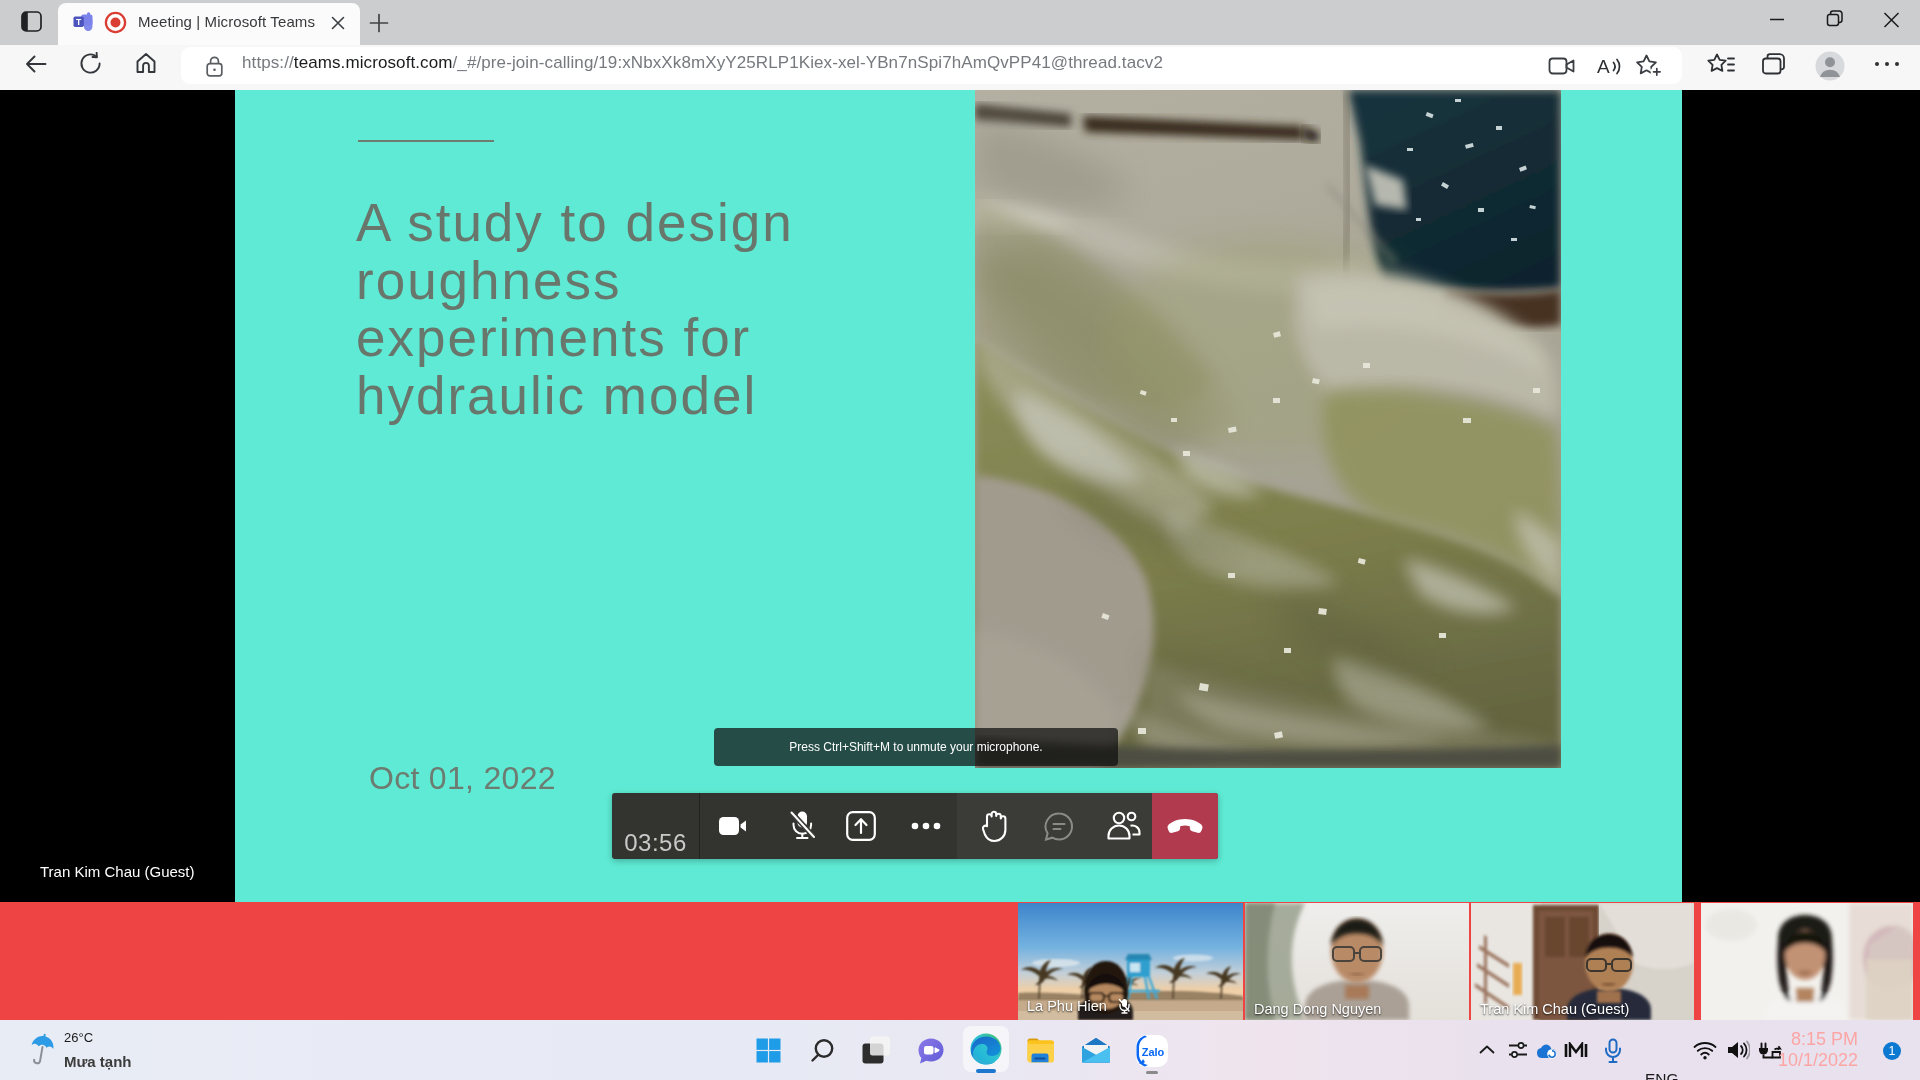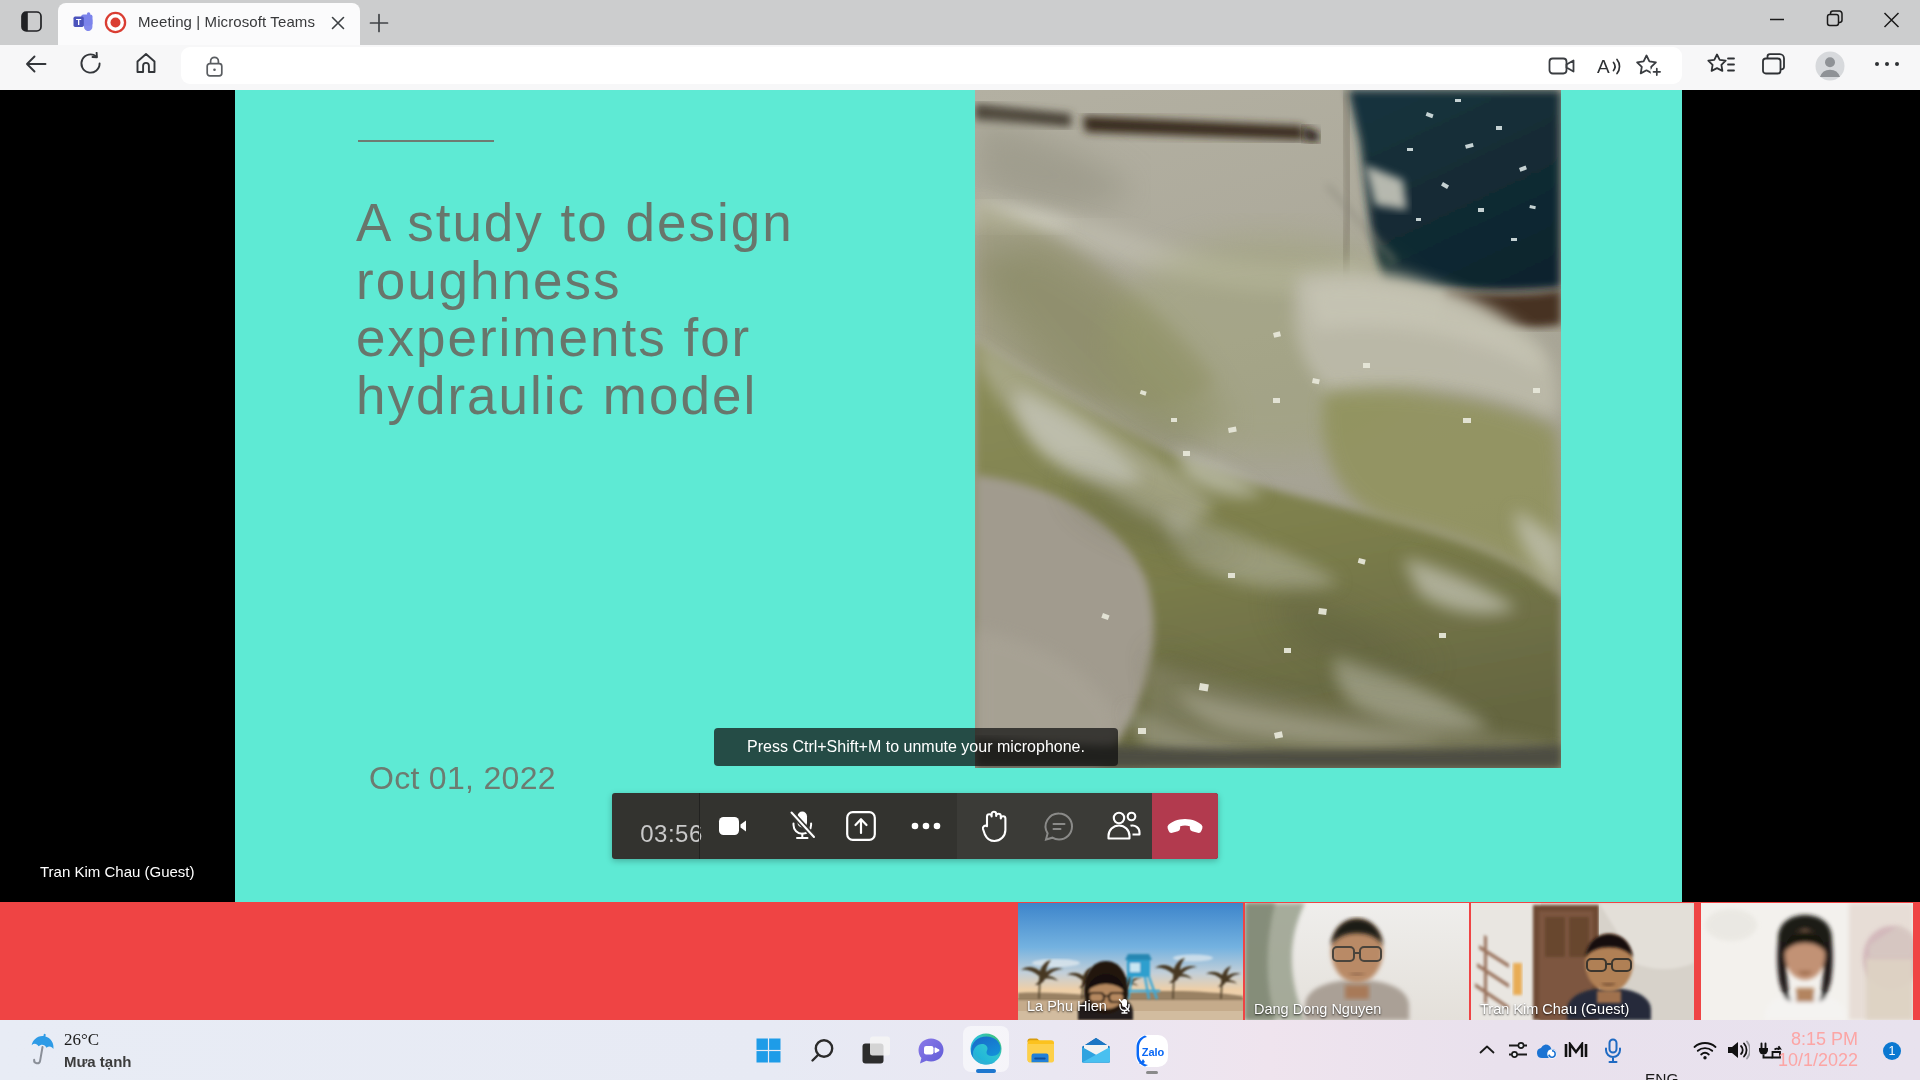--- a/index.html
+++ b/index.html
@@ -22,38 +22,38 @@
   #slide { position:absolute; left:235px; top:0px; width:1447px; height:812px; background:#5eead4; }
   #slideline { position:absolute; left:123px; top:50px; width:136px; height:2px; background:#6e7c72; }
   #title { position:absolute; left:121px; top:104px; font-size:53px; line-height:57.5px; color:#68766c; letter-spacing:2px; }
   #presenter { position:absolute; left:134px; top:613px; font-size:24.5px; letter-spacing:-0.2px; color:#6d7b71; }
   #slidedate { position:absolute; left:134px; top:670px; font-size:32px; letter-spacing:0.3px; color:#6d7b71; }
 
   #video { position:absolute; left:975px; top:0px; width:586px; height:678px; overflow:hidden; }
 
   #stagelabel { position:absolute; left:40px; top:773px; font-size:15px; color:#ffffff; }
 
-  #tooltip { position:absolute; left:714px; top:638px; width:404px; height:38px; background:rgba(15,15,15,0.72); border-radius:4px; color:#fff; font-size:16px; line-height:38px; text-align:center; }
+  #tooltip { position:absolute; left:714px; top:638px; width:404px; height:38px; background:rgba(15,15,15,0.72); border-radius:4px; color:#fff; font-size:12px; line-height:38px; text-align:center; }
 
   
   #ctrlbar { position:absolute; left:612px; top:703px; width:606px; height:66px; border-radius:3px; box-shadow:0 2px 6px rgba(0,0,0,0.25); overflow:hidden; background:#33332f; }
   #ctrl-right { position:absolute; left:345px; top:0; width:195px; height:66px; background:#3b3b37; }
   #ctrl-red { position:absolute; left:540px; top:0; width:66px; height:66px; background:#b23a4e; }
-  #timer { position:absolute; left:0px; top:8px; width:87px; height:48px; line-height:66px; text-align:center; color:#c9c9c9; font-size:24px; letter-spacing:0.5px;margin-left:16px; }
+  #timer { position:absolute; left:0px; top:17px; width:87px; height:48px; line-height:66px; text-align:center; color:#c9c9c9; font-size:24px; letter-spacing:0.5px; }
   #tdivider { position:absolute; left:87px; top:0; width:1px; height:66px; background:#222220; }
 
   
   #botstrip { position:absolute; left:0; top:902px; width:1920px; height:118px; background:#ef4444; }
   .thumb { position:absolute; top:1px; height:117px; overflow:hidden; }
   .thlabel { position:absolute; left:9px; bottom:3px; color:#fff; font-size:14.5px; text-shadow:0 1px 2px rgba(0,0,0,0.8); white-space:nowrap; }
 
   
   #taskbar { position:absolute; left:0; top:1020px; width:1920px; height:60px;
      background:linear-gradient(90deg,#e8ecf5 0%,#e7eaf4 40%,#eae7f2 55%,#efe4ee 66%,#e9e1ed 78%,#e8e2ee 100%); }
-  #weather26 { position:absolute; left:64px; top:1030px; font-size:17px; color:#1b1b1b;font-family:Liberation Serif, serif; }
+  #weather26 { position:absolute; left:64px; top:1030px; font-size:13px; color:#1b1b1b; }
   #weathert { position:absolute; left:64px; top:1053px; font-size:15px; color:#3c3c3c;font-weight:bold; }
   #clock { position:absolute; right:62px; top:1029px; text-align:right; font-size:18px; color:#fca5a5; line-height:21px; }
   #badge1 { position:absolute; left:1883px; top:1042px; width:18px; height:18px; border-radius:50%; background:#0b78d1; color:#fff; font-size:12.5px; text-align:center; line-height:18px; }
   #eng { position:absolute; left:1645px; top:1042px; font-size:15.5px; color:#1a1a1a;margin-top:28px; }
 </style>
 </head>
 <body>
 <div id="page">
 
   <div id="tabbar"></div>
@@ -98,20 +98,21 @@
   </svg>
   <svg class="abs" style="left:134px;top:51px" width="24" height="24" viewBox="0 0 24 24">
     <path d="M3.5 10.5 L12 3 L20.5 10.5 V21 h-5.6 v-6.2 a2.9 2.9 0 0 0-5.8 0 V21 H3.5 z" fill="none" stroke="#33363a" stroke-width="1.9" stroke-linejoin="round"></path>
   </svg>
   <div id="urlpill"></div>
   <svg class="abs" style="left:205px;top:55px" width="19" height="23" viewBox="0 0 19 23">
     <rect x="2.2" y="8.6" width="14.6" height="12.2" rx="2.6" fill="none" stroke="#5a5d61" stroke-width="1.7"></rect>
     <path d="M5.6 8.6 V6.2 a3.9 3.9 0 0 1 7.8 0 v2.4" fill="none" stroke="#5a5d61" stroke-width="1.7"></path>
     <circle cx="9.5" cy="14.7" r="1.3" fill="#5a5d61"></circle>
   </svg>
+  <div id="urltext">https://<b>teams.microsoft.com</b>/_#/pre-join-calling/19:xNbxXk8mXyY25RLP1Kiex-xel-YBn7nSpi7hAmQvPP41@thread.tacv2</div>
 
   <svg class="abs" style="left:1548px;top:55px" width="28" height="22" viewBox="0 0 28 22">
     <rect x="1.5" y="3.5" width="17" height="15" rx="3.2" fill="none" stroke="#3a3d41" stroke-width="1.8"></rect>
     <path d="M18.5 9.5 L25.5 5.5 V16.5 L18.5 12.5 z" fill="none" stroke="#3a3d41" stroke-width="1.8" stroke-linejoin="round"></path>
   </svg>
   <svg class="abs" style="left:1597px;top:54px" width="28" height="24" viewBox="0 0 28 24">
     <text x="0" y="19" font-size="19" fill="#2e3134" font-family="Liberation Sans">A</text>
     <path d="M16.5 8.5 a6.5 6.5 0 0 1 0 8" fill="none" stroke="#2e3134" stroke-width="1.7" stroke-linecap="round"></path>
     <path d="M20 5.5 a11 11 0 0 1 0 14" fill="none" stroke="#2e3134" stroke-width="1.7" stroke-linecap="round"></path>
   </svg>

